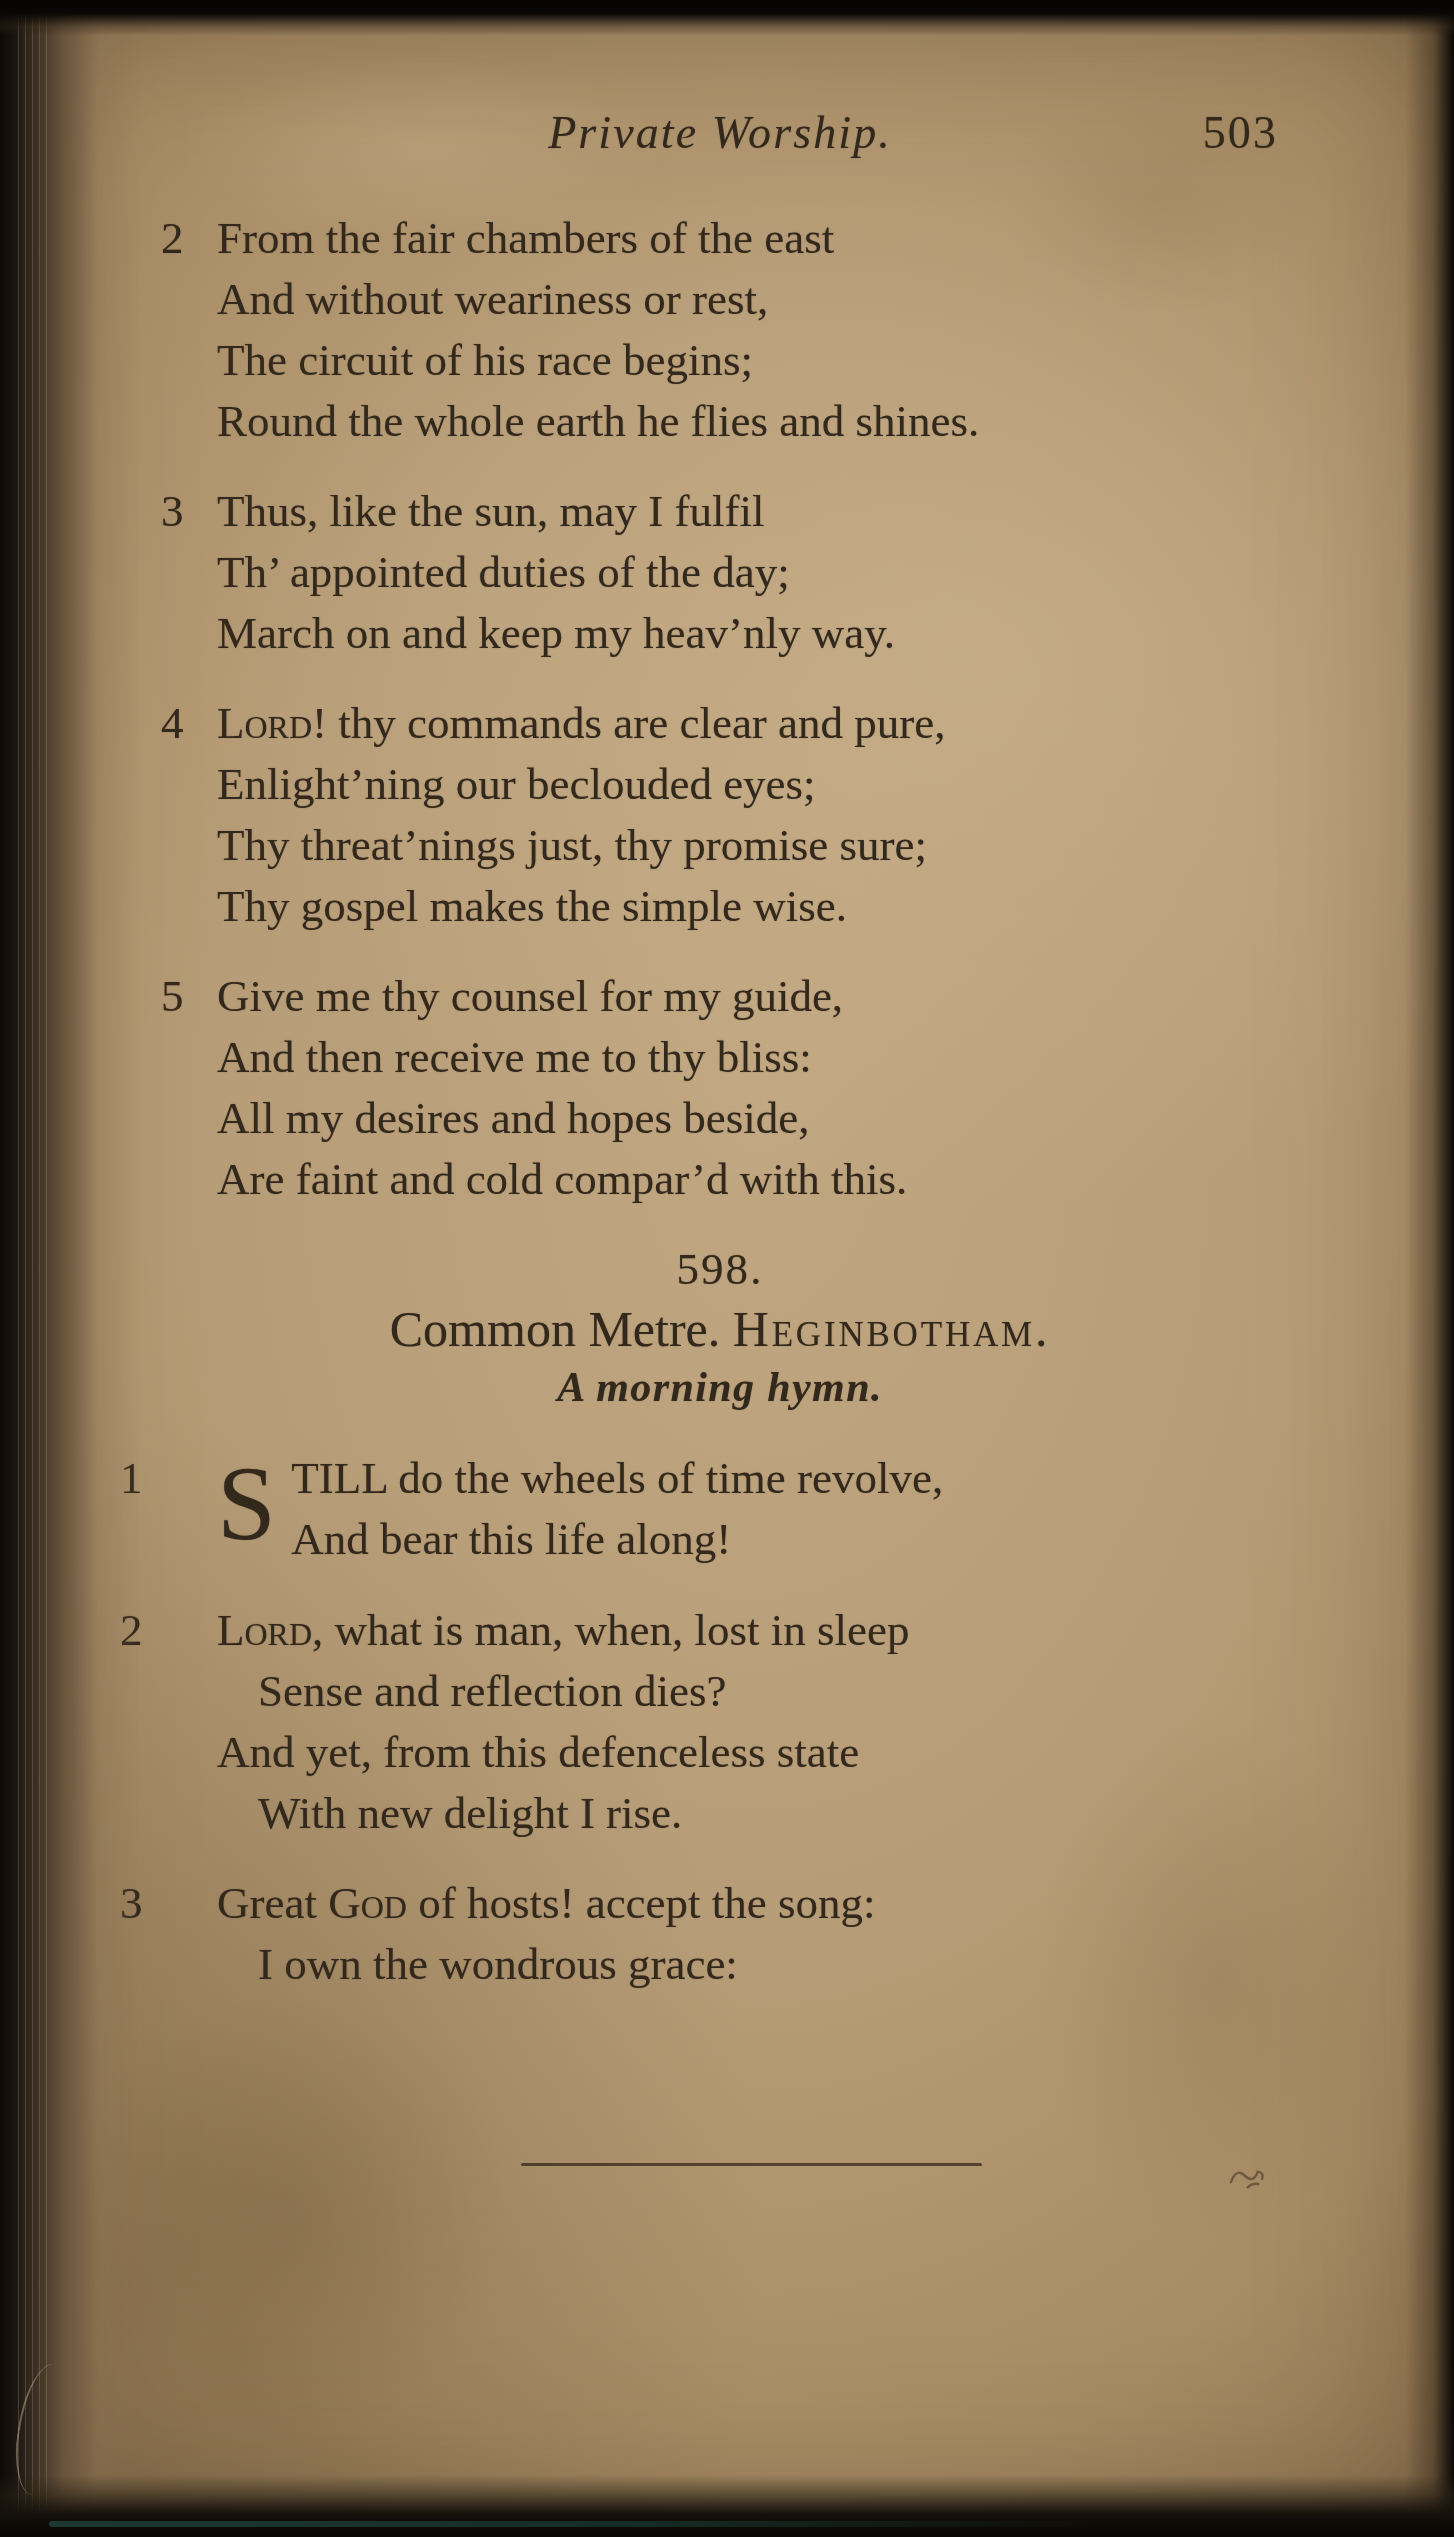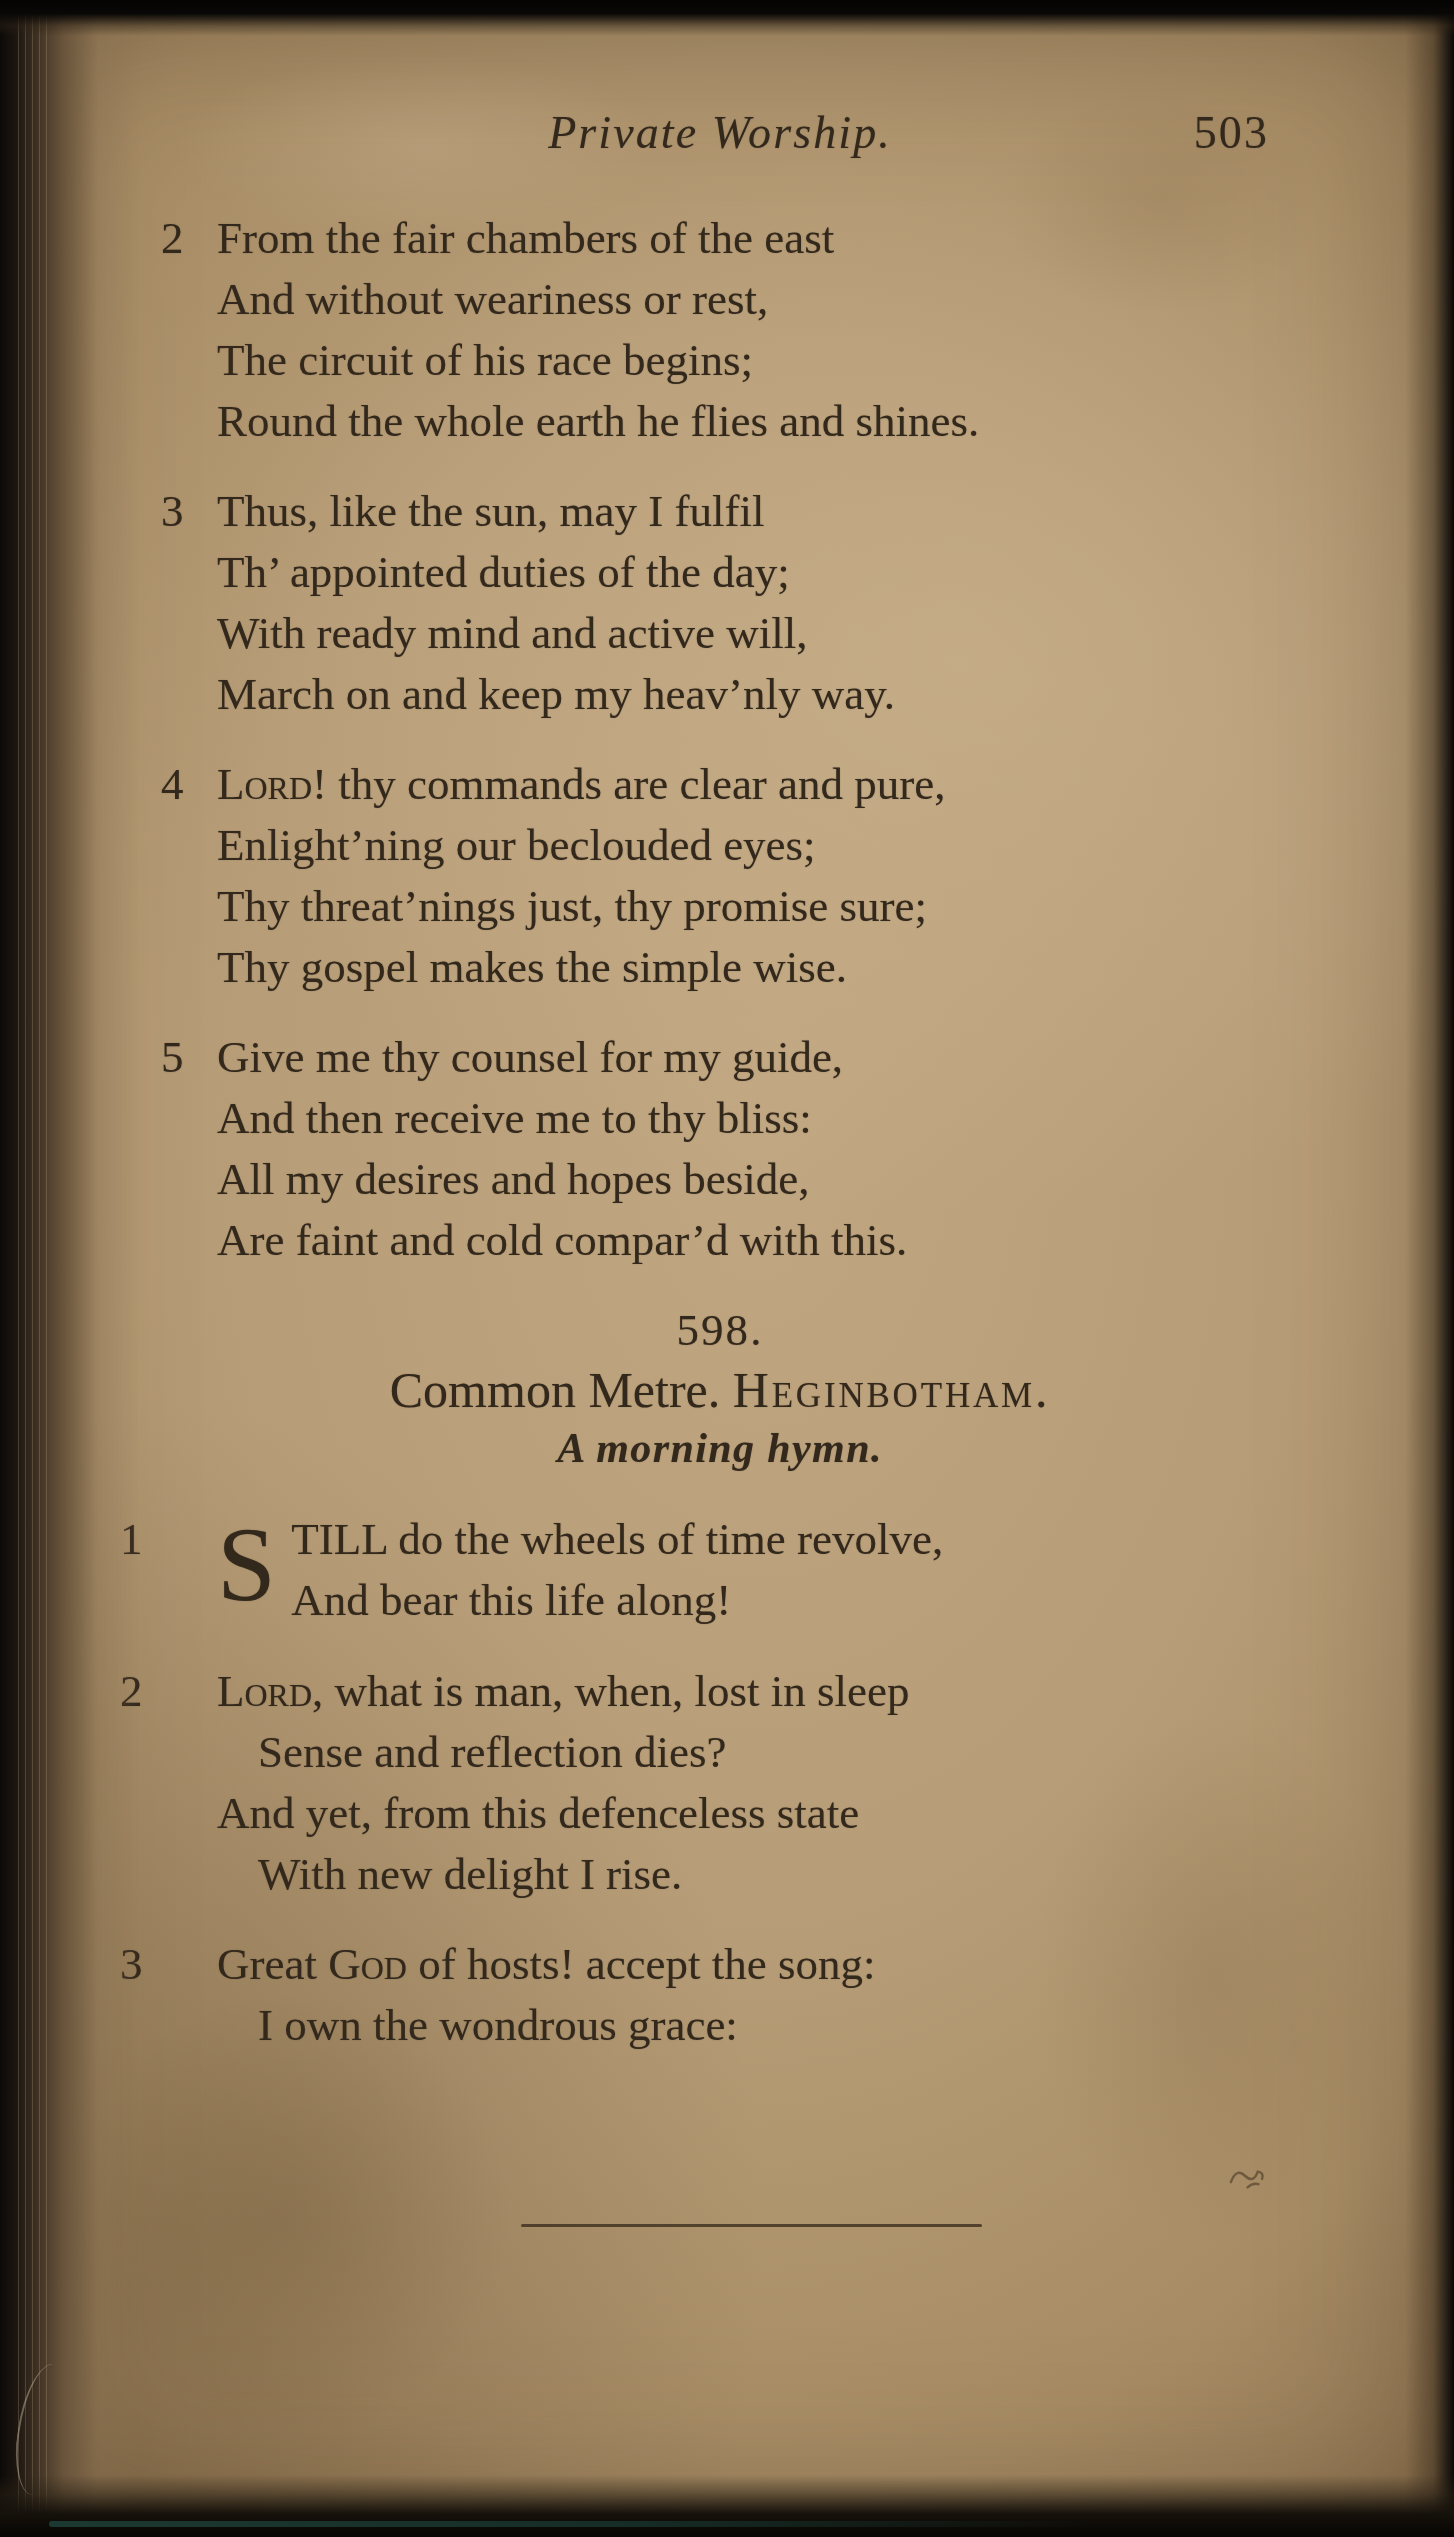--- a/index.html
+++ b/index.html
@@ -37,21 +37,21 @@
   .binding .page-lines{position:absolute;top:0;bottom:0;left:18px;width:32px;
     background:repeating-linear-gradient(to right,rgba(212,192,160,.22) 0 1.4px,rgba(212,192,160,0) 1.4px 7px);}
   .scratch{position:absolute;left:18px;bottom:42px;width:49px;height:133px;border-left:2.8px solid rgba(226,210,178,.4);
     border-radius:60% 0 0 50%;transform:rotate(8deg);z-index:7;}
 
   
   .content{position:absolute;left:161px;right:175px;top:103px;bottom:0;z-index:4;color:#33281c;
     text-shadow:0 0 1.4px rgba(51,40,28,.32);}
   .runhead{position:relative;text-align:center;font-size:46px;line-height:59px;margin-bottom:46px;}
   .runhead .title{font-style:italic;letter-spacing:2.1px;}
-  .runhead .pagenum{position:absolute;right:10px;top:0;letter-spacing:2.1px;margin-left:35px;}
+  .runhead .pagenum{position:absolute;right:1px;top:0;letter-spacing:2.1px;margin-left:35px;}
 
   .verse{display:flex;margin-bottom:29px;font-size:45px;line-height:61px;}
   .vnum{flex:0 0 56px;width:56px;}
   .v598 .vnum{transform:translateX(-41px);}
   .vbody{flex:1;min-width:0;}
   .vline{white-space:nowrap;}
   .vline.indent{margin-left:41px;}
   .dropcap{float:left;font-size:106px;line-height:105px;height:120px;margin:2.8px 15.4px 0 0;}
   .sc{font-variant:small-caps;}
 
@@ -95,21 +95,20 @@
           <div class="vline">And without weariness or rest,</div>
           <div class="vline">The circuit of his race begins;</div>
           <div class="vline">Round the whole earth he flies and shines.</div>
         </div>
       </div>
       <div class="verse">
         <span class="vnum">3</span>
         <div class="vbody">
           <div class="vline">Thus, like the sun, may I fulfil</div>
           <div class="vline">Th’ appointed duties of the day;</div>
-          <div class="vline">With ready mind and active will,</div>
           <div class="vline">March on and keep my heav’nly way.</div>
         </div>
       </div>
       <div class="verse">
         <span class="vnum">4</span>
         <div class="vbody">
           <div class="vline"><span class="sc">Lord</span>! thy commands are clear and pure,</div>
           <div class="vline">Enlight’ning our beclouded eyes;</div>
           <div class="vline">Thy threat’nings just, thy promise sure;</div>
           <div class="vline">Thy gospel makes the simple wise.</div>

